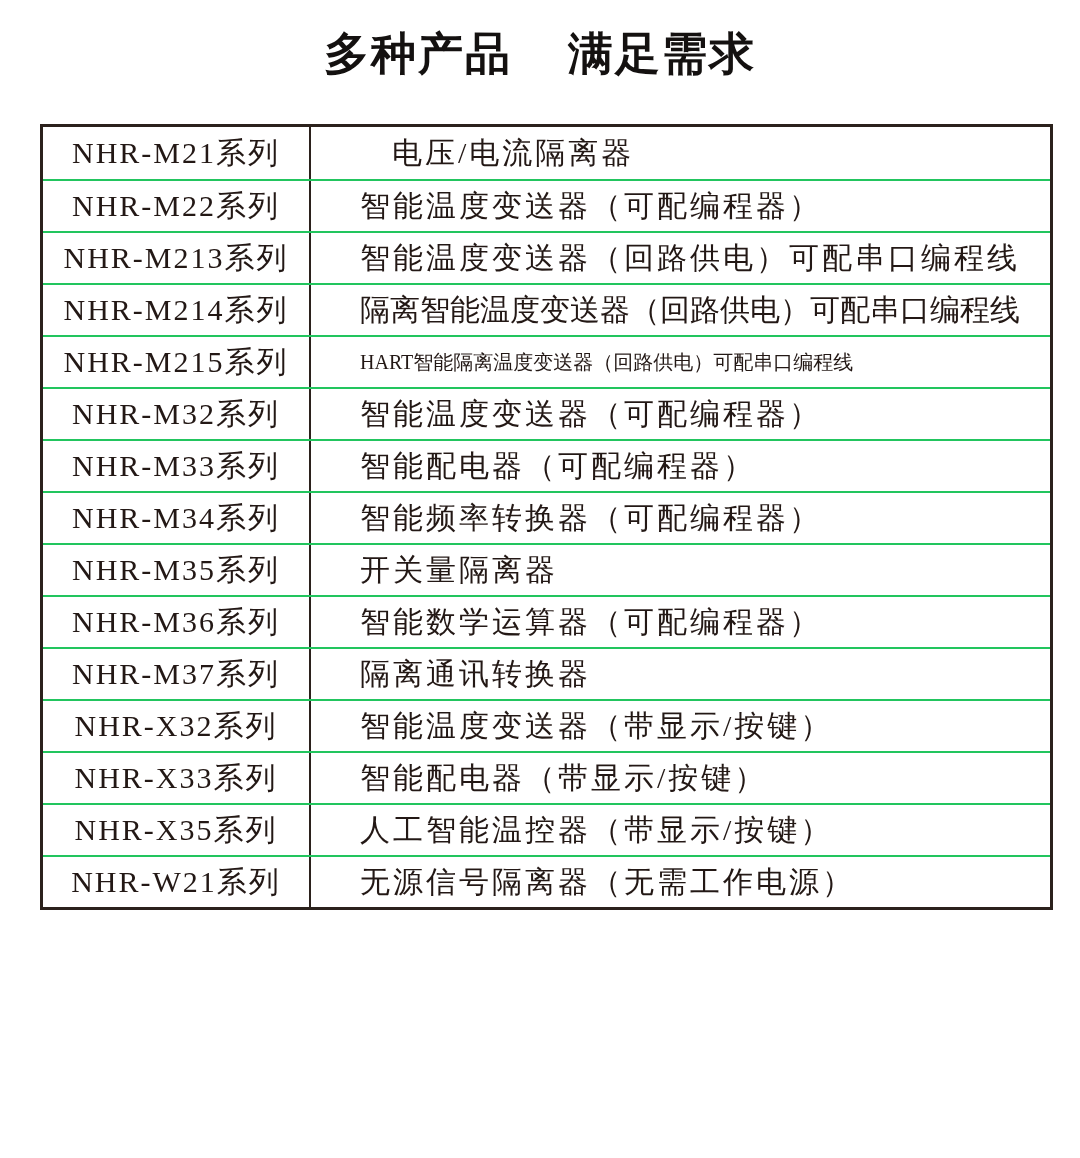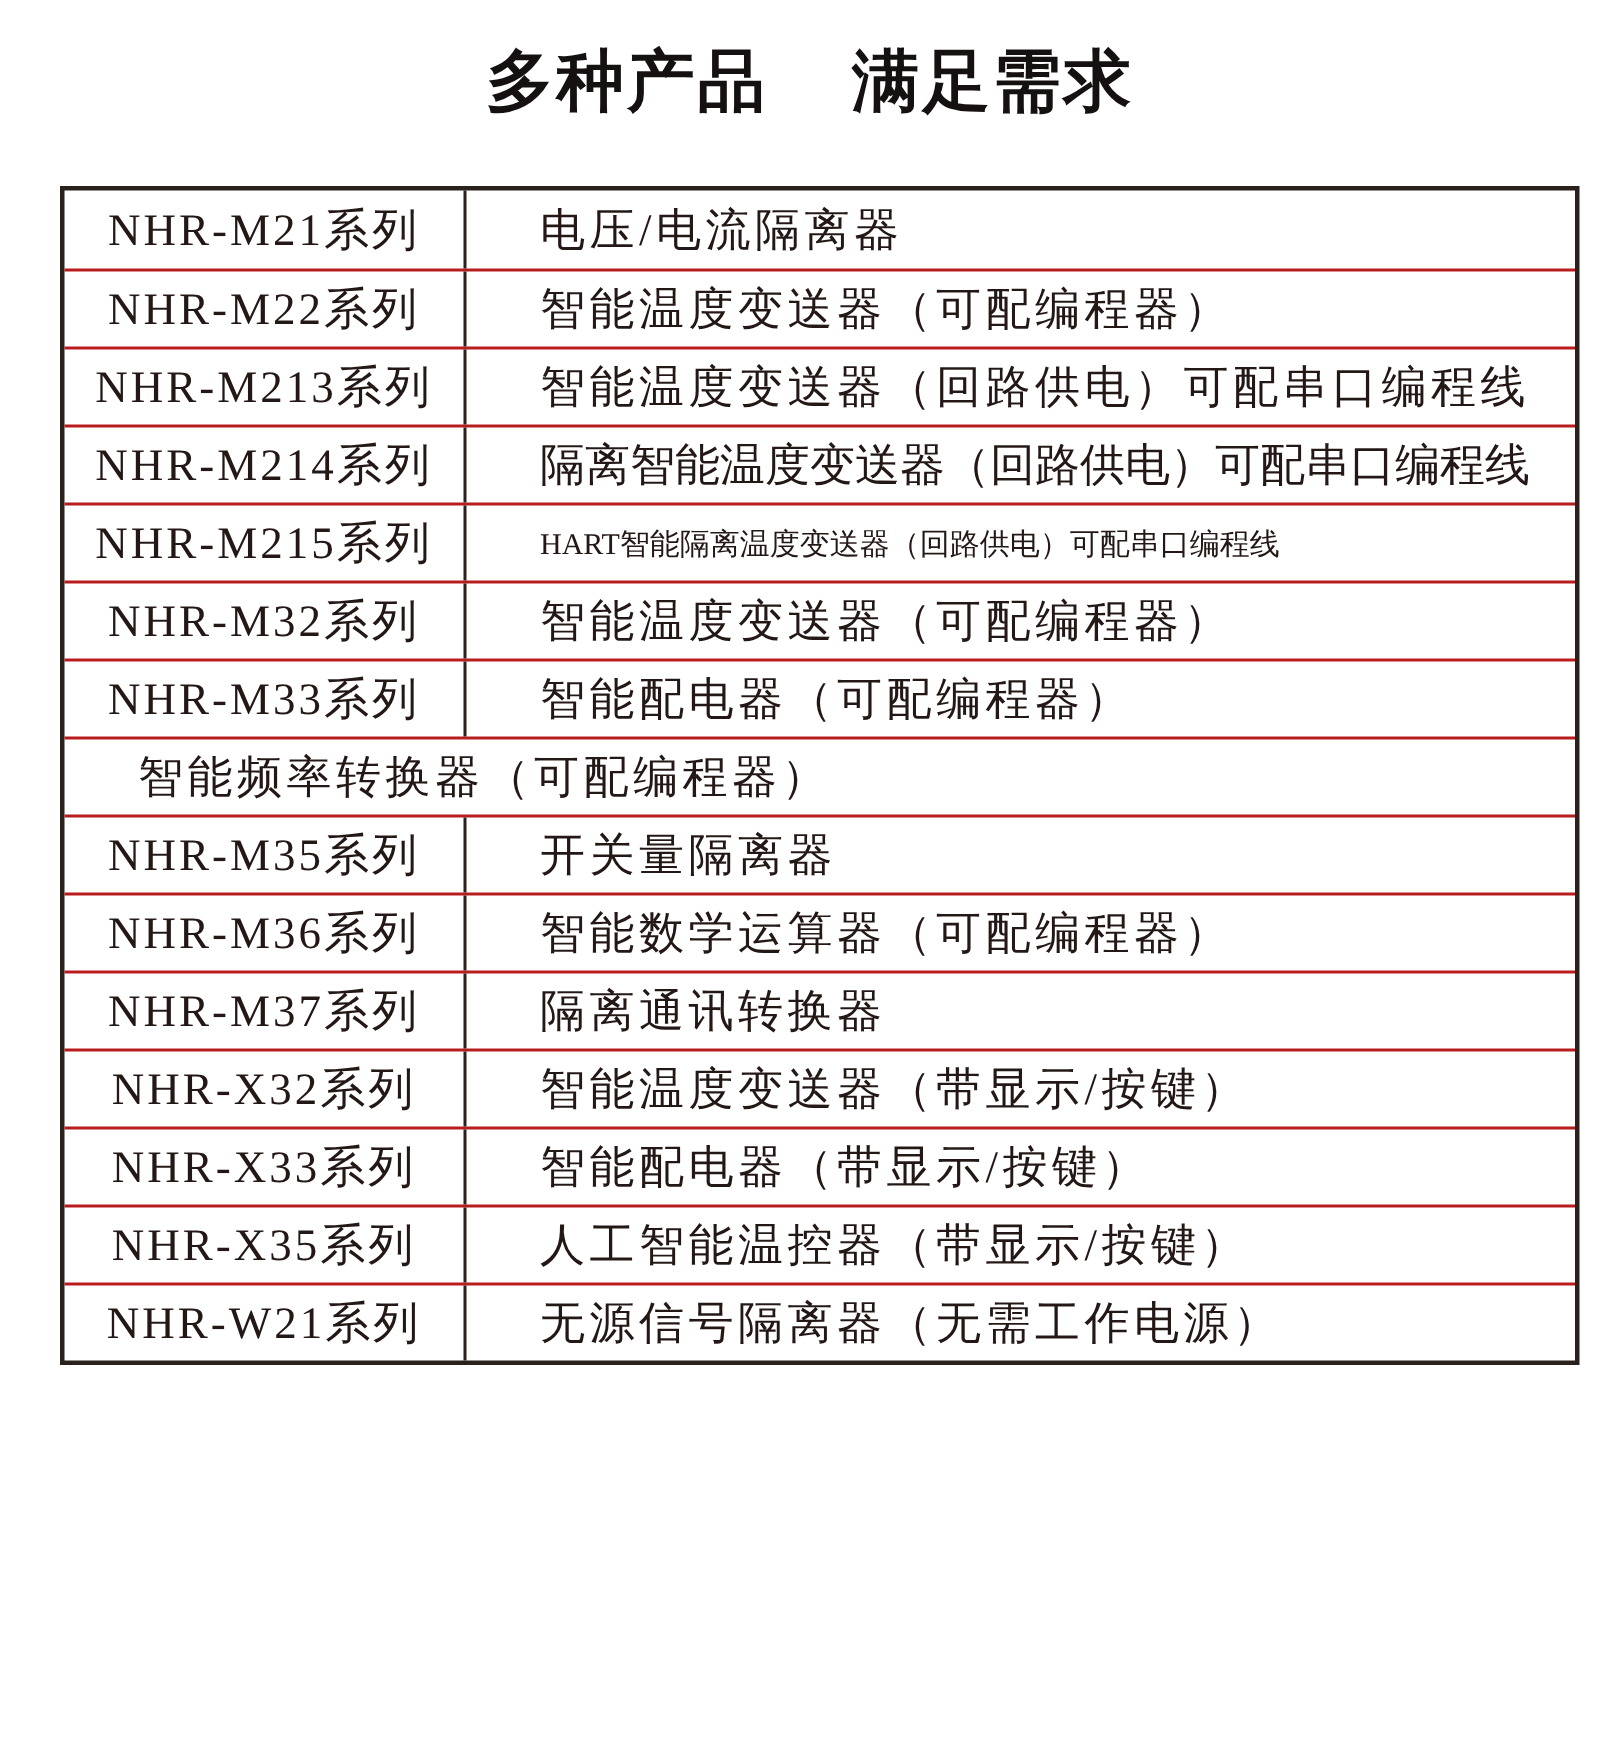--- a/index.html
+++ b/index.html
@@ -37,24 +37,25 @@
     top: 124px;
     width: 1013px;
     border: 3px solid #2b211c;
     box-sizing: border-box;
     background: #ffffff;
   }
   .row {
     display: flex;
     height: 52px;
     box-sizing: border-box;
-    border-top: 2px solid #b91c1c;
+    border-top: 2px solid #22c55e;
   }
   .row:first-child {
     border-top: none;
+    gap: 32px;
   }
   .cell {
     display: flex;
     align-items: center;
     box-sizing: border-box;
     font-size: 30px;
     white-space: nowrap;
     overflow: hidden;
   }
   .cell.series {
@@ -116,20 +117,21 @@
         <span>智能温度变送器（可配编程器）</span>
       </div>
     </div>
     <div class="row">
       <div class="cell series">NHR-M33系列</div>
       <div class="cell desc">
         <span>智能配电器（可配编程器）</span>
       </div>
     </div>
     <div class="row">
+      <div class="cell series">NHR-M34系列</div>
       <div class="cell desc">
         <span>智能频率转换器（可配编程器）</span>
       </div>
     </div>
     <div class="row">
       <div class="cell series">NHR-M35系列</div>
       <div class="cell desc">
         <span>开关量隔离器</span>
       </div>
     </div>

